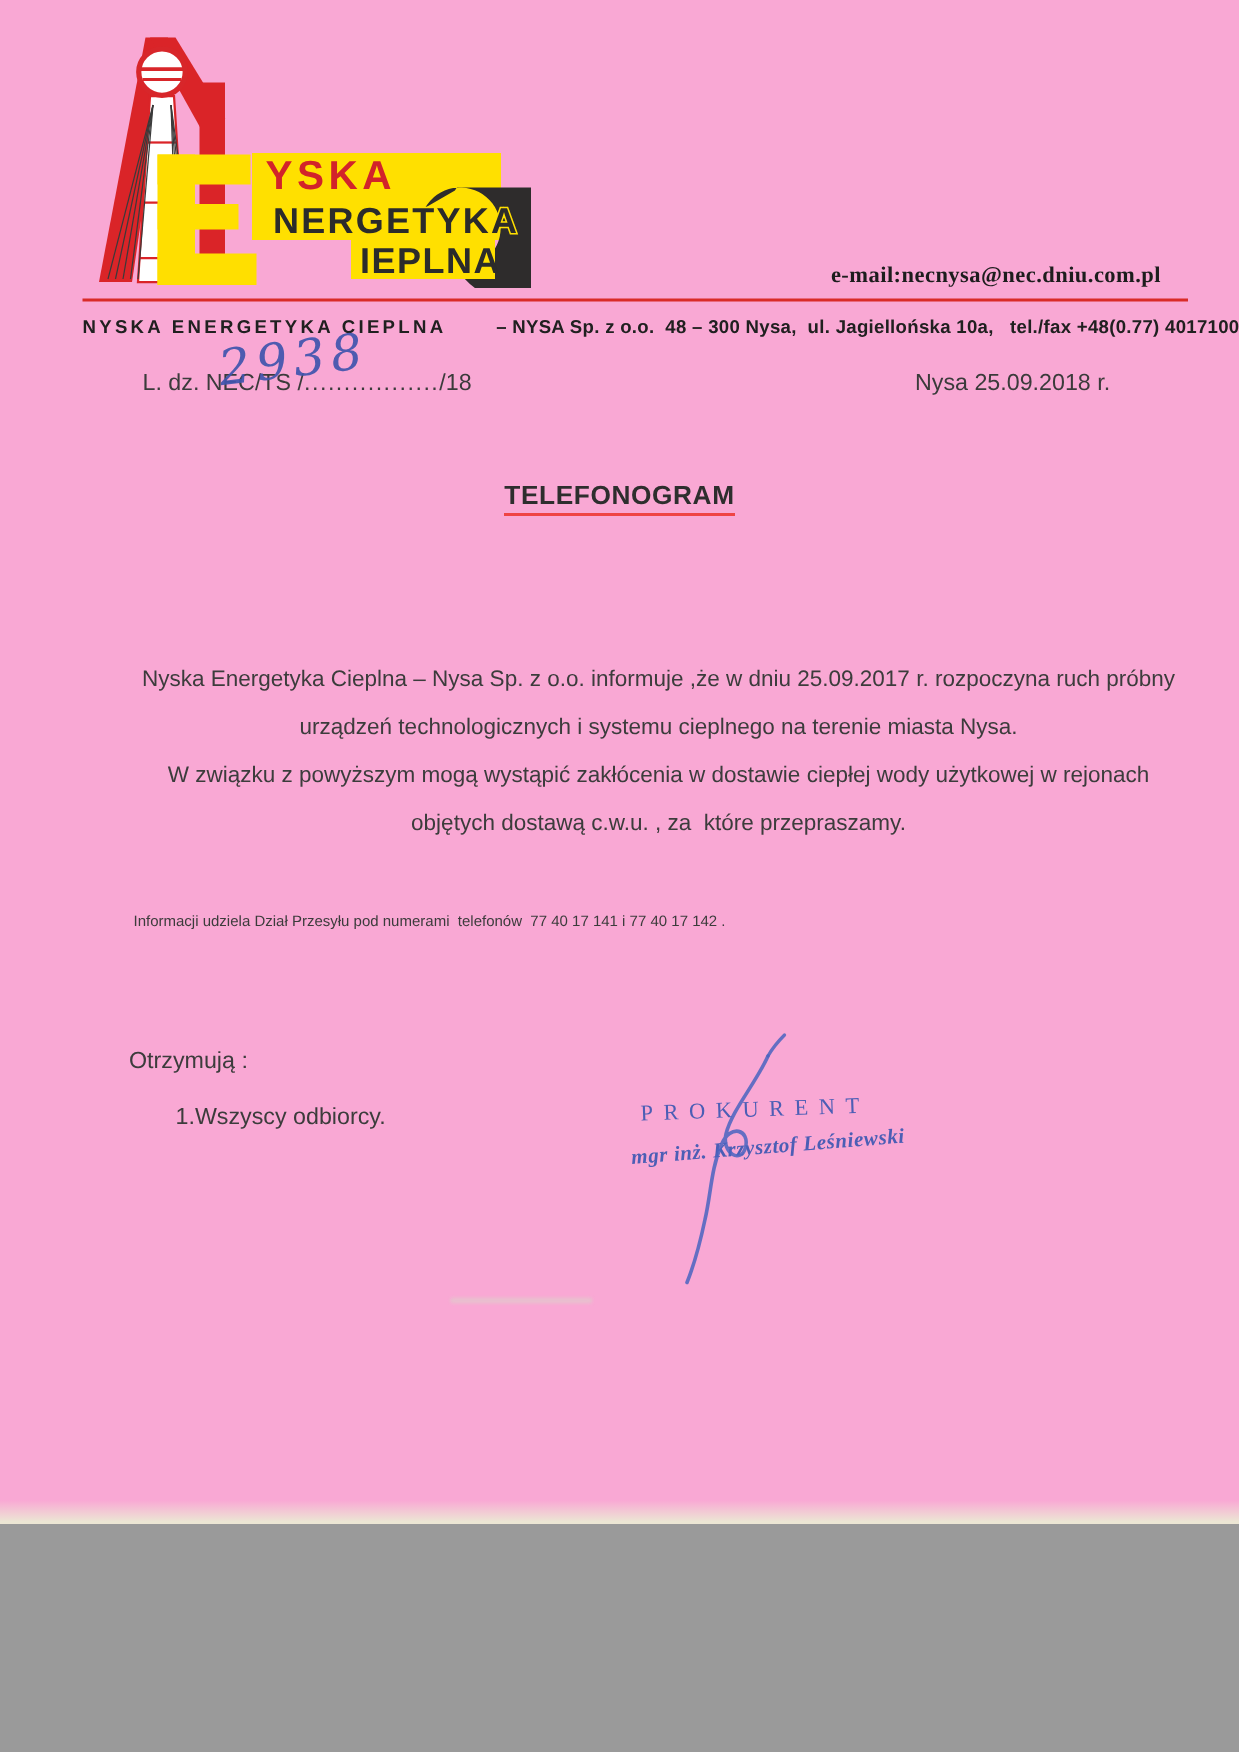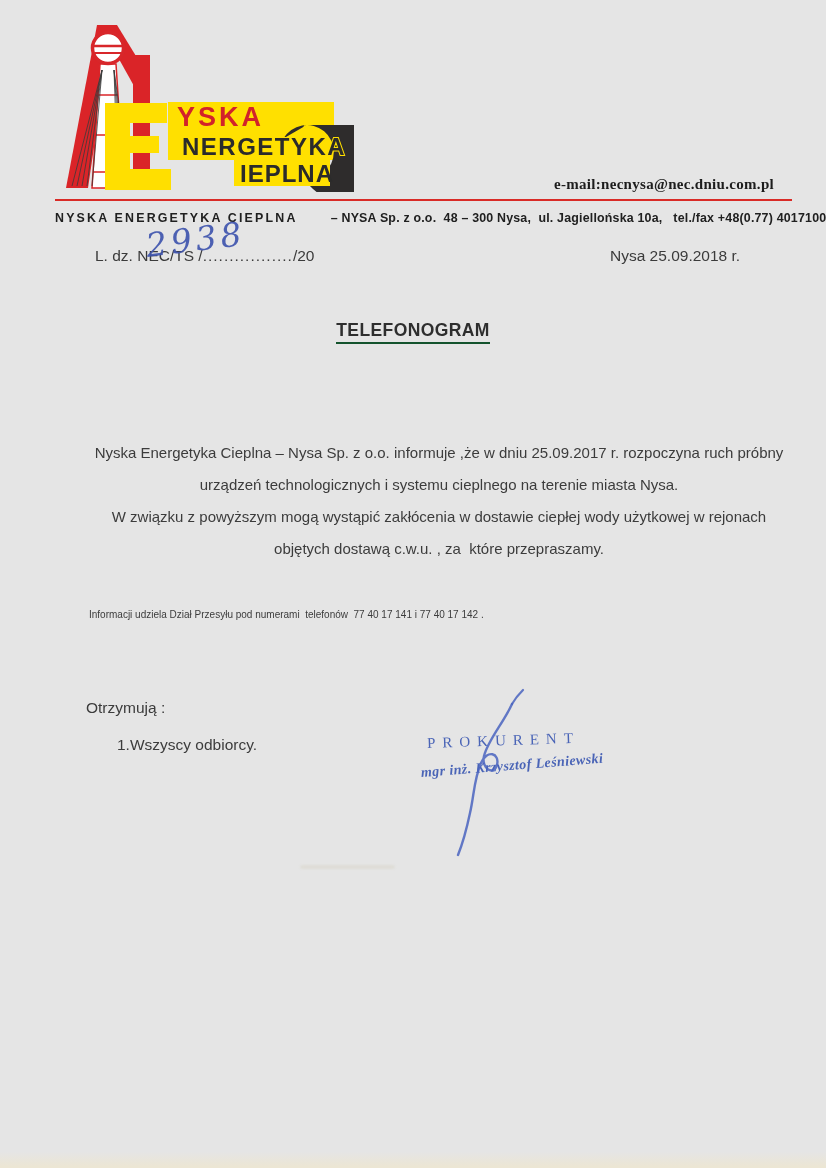--- a/index.html
+++ b/index.html
@@ -1,17 +1,17 @@
 <!DOCTYPE html>
 <html><head>
 <meta charset="utf-8">
 <style>
   html,body{margin:0;padding:0;background:#9a9a9a;}
   .page{
-    position:relative;width:826px;height:1168px;background:#e5e5e5;
+    position:relative;width:826px;height:1016px;background:#f9a8d4;
     margin:0 auto;overflow:hidden;
     font-family:"Liberation Sans",sans-serif;color:#3b3b3b;
   }
   .abs{position:absolute;}
   .logo-svg{left:64px;top:22px;width:290px;height:170px;}
   .email-line{
     top:176px;right:52px;font-family:"Liberation Serif",serif;
     font-weight:bold;font-size:15px;color:#1d1d1d;letter-spacing:.3px;
   }
   .red-rule{left:55px;top:199px;width:737px;height:2px;background:#d92b27;}
@@ -25,21 +25,21 @@
   .ref-dots{letter-spacing:1px;}
   .handwritten{
     left:146px;top:226px;font-family:"DejaVu Serif",serif;font-style:italic;
     font-size:33px;color:#4055ae;letter-spacing:4px;transform:rotate(-7deg);
     transform-origin:left center;opacity:.92;
   }
   .place-date{left:610px;top:247px;font-size:15.5px;color:#3b3b3b;}
   .title-row{left:0;top:320px;width:826px;text-align:center;}
   .title-row span{
     display:inline-block;font-size:17.5px;font-weight:bold;color:#2e2e2e;
-    letter-spacing:.4px;border-bottom:2px solid #14532d;padding-bottom:1px;
+    letter-spacing:.4px;border-bottom:2px solid #ef4444;padding-bottom:1px;
   }
   .body-block{left:89px;top:437px;width:700px;font-size:15px;color:#3c3c3c;}
   .body-block .line{height:32px;line-height:32px;white-space:pre;text-align:center;}
   .para3{left:89px;top:609px;font-size:10px;color:#3c3c3c;white-space:pre;}
   .dist-label{left:86px;top:699px;font-size:15.5px;color:#3c3c3c;}
   .dist-item{left:117px;top:736px;font-size:15.5px;color:#3c3c3c;}
   .stamp-title{
     left:427px;top:735px;font-family:"Liberation Serif",serif;font-size:15px;
     color:#3a57b2;letter-spacing:7px;transform:rotate(-2deg);
     transform-origin:left center;opacity:.9;
@@ -113,21 +113,21 @@
     <text x="118" y="133" font-family="Liberation Sans, sans-serif" font-weight="bold" font-size="24" letter-spacing="1.5" fill="#2b2b2b" stroke="#ffdf00" stroke-width="2" paint-order="stroke">NERGETYKA</text>
     <text x="176" y="160" font-family="Liberation Sans, sans-serif" font-weight="bold" font-size="24" letter-spacing="1" fill="#2b2b2b">IEPLNA</text>
   </svg>
 
   <div class="abs email-line">e-mail:necnysa@nec.dniu.com.pl</div>
 
   <div class="abs red-rule"></div>
 
   <div class="abs company-line"><span class="company-name">NYSKA ENERGETYKA CIEPLNA </span><span class="company-rest">– NYSA Sp. z o.o.  48 – 300 Nysa,  ul. Jagiellońska 10a,   tel./fax +48(0.77) 4017100</span></div>
 
-  <div class="abs ref-line"><span>L. dz. NEC/TS /</span><span class="ref-dots">.................</span><span>/20</span></div>
+  <div class="abs ref-line"><span>L. dz. NEC/TS /</span><span class="ref-dots">.................</span><span>/18</span></div>
   <div class="abs handwritten">2938</div>
 
   <div class="abs place-date">Nysa 25.09.2018 r.</div>
 
   <div class="abs title-row">
     <span>TELEFONOGRAM</span>
   </div>
 
   <div class="abs body-block">
     <div class="line">Nyska Energetyka Cieplna – Nysa Sp. z o.o. informuje ,że w dniu 25.09.2017 r. rozpoczyna ruch próbny</div>

